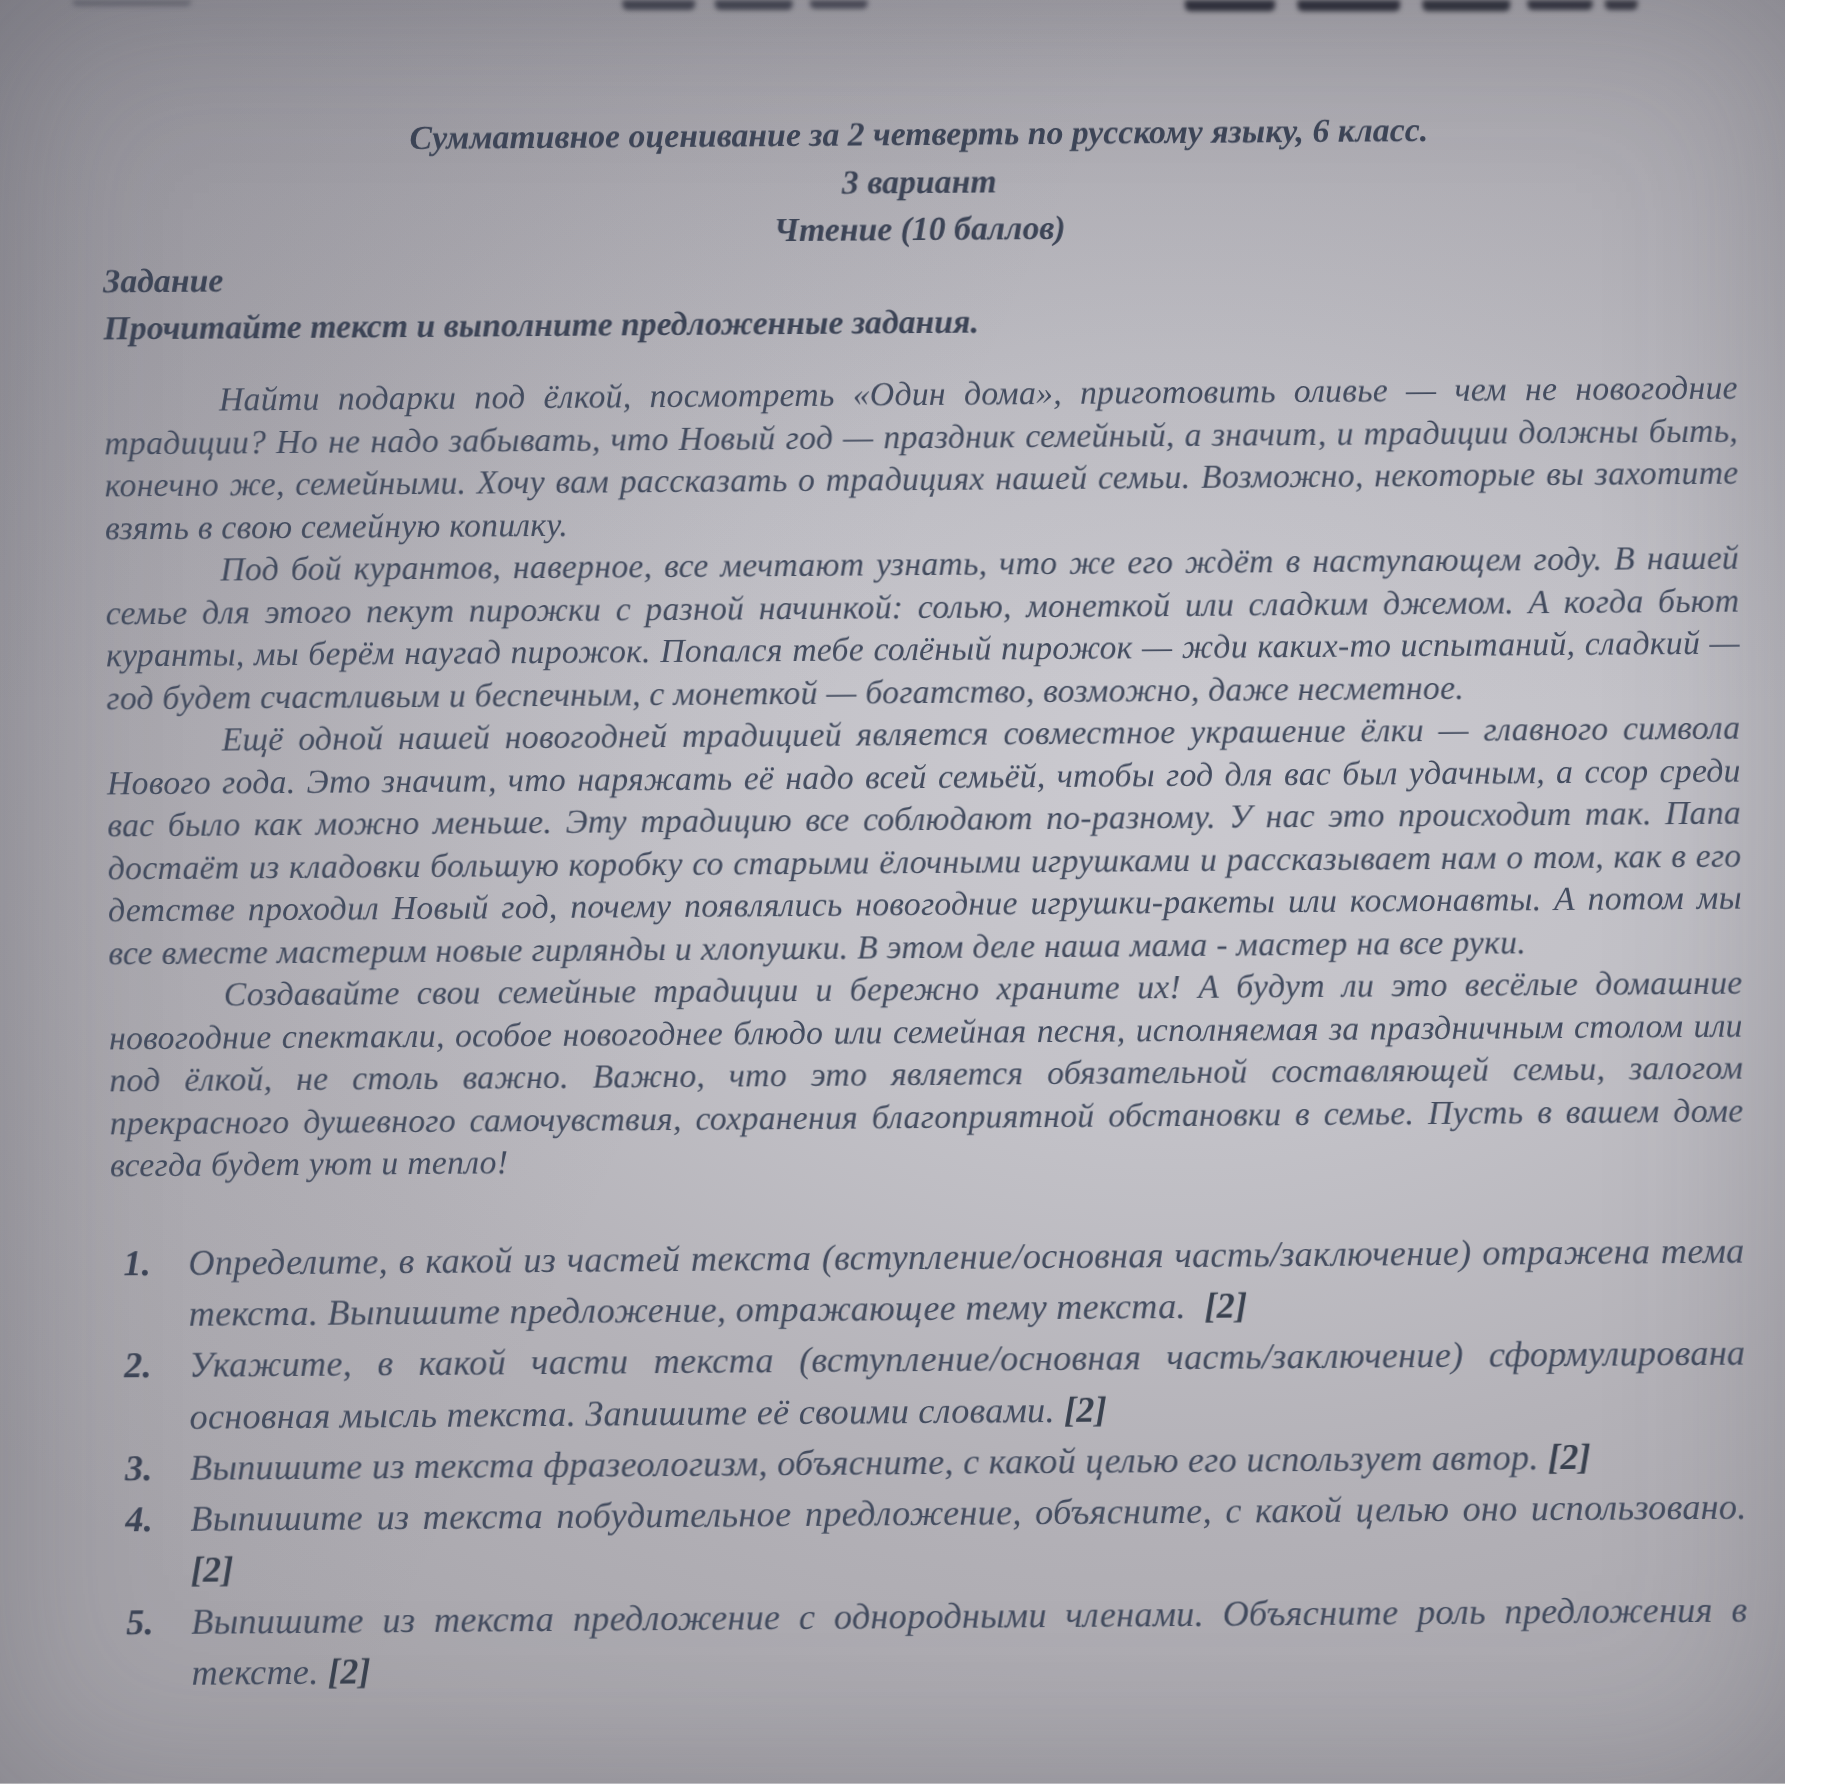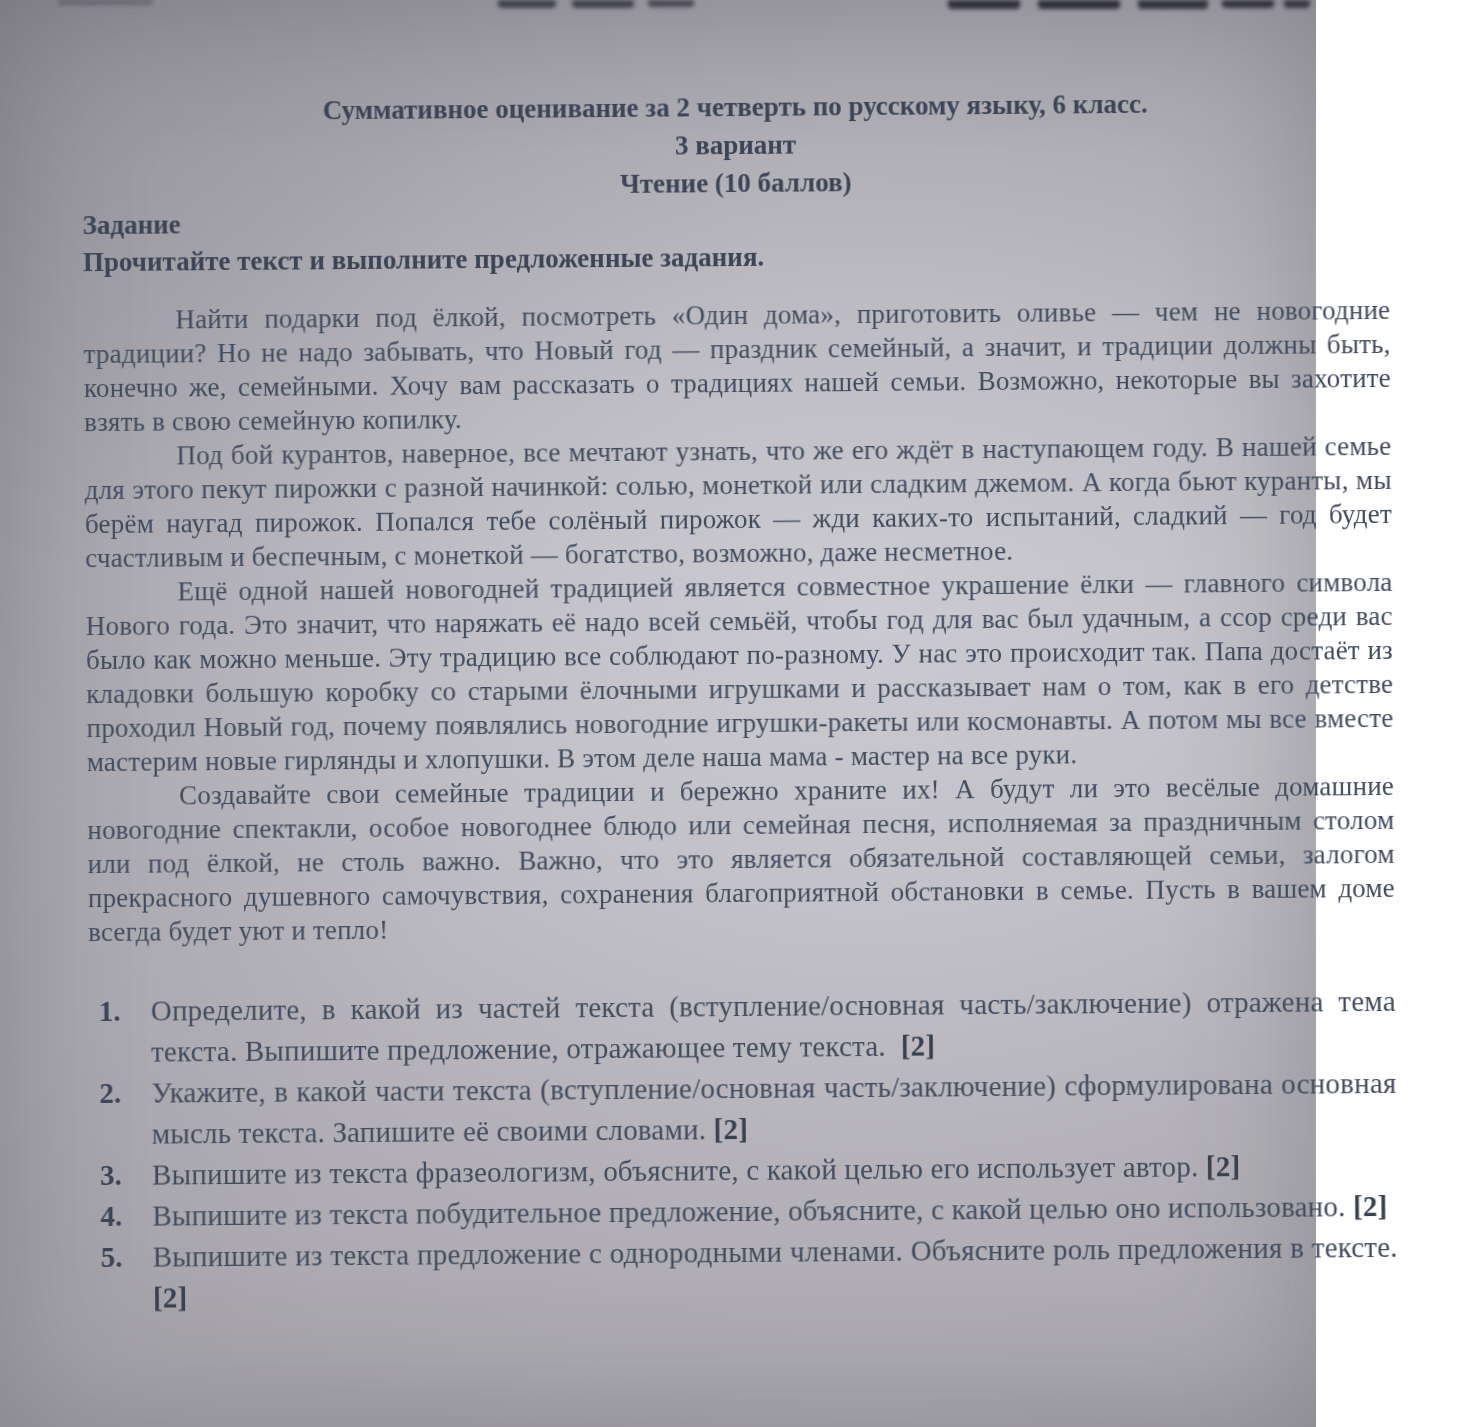--- a/index.html
+++ b/index.html
@@ -4,26 +4,27 @@
 <style>
   html, body {
     margin: 0; padding: 0;
     width: 1468px; height: 1427px;
     overflow: hidden;
     font-family: "Liberation Serif", serif;
   }
   
   .photo {
     position: relative;
-    width: 1316px; height: 1427px;
+    width: 1428px; height: 1427px;
     background:
       linear-gradient(115deg, rgba(88,88,100,0.20) 0%, rgba(88,88,100,0.05) 28%, rgba(0,0,0,0) 45%),
       linear-gradient(0deg, rgba(0,0,0,0) 60%, rgba(80,80,92,0.12) 100%),
       radial-gradient(ellipse 1200px 900px at 66% 42%, #cbcad0 0%, #c2c1c7 35%, #b4b2b8 65%, #a8a6ac 100%);
     box-shadow: inset 0 0 140px rgba(62,62,74,0.30);
+    font-style: italic;
   }
   
   .artifact {
     position: absolute;
     top: 0;
     border-radius: 0 0 4px 4px;
     filter: blur(2.2px);
   }
   
   .page {

